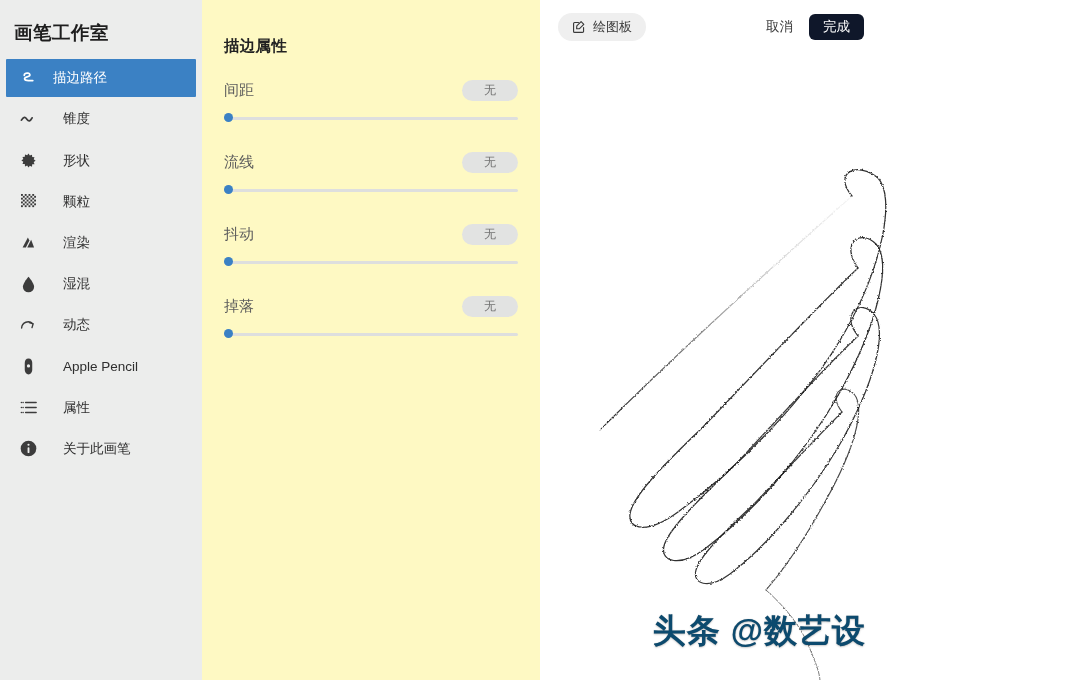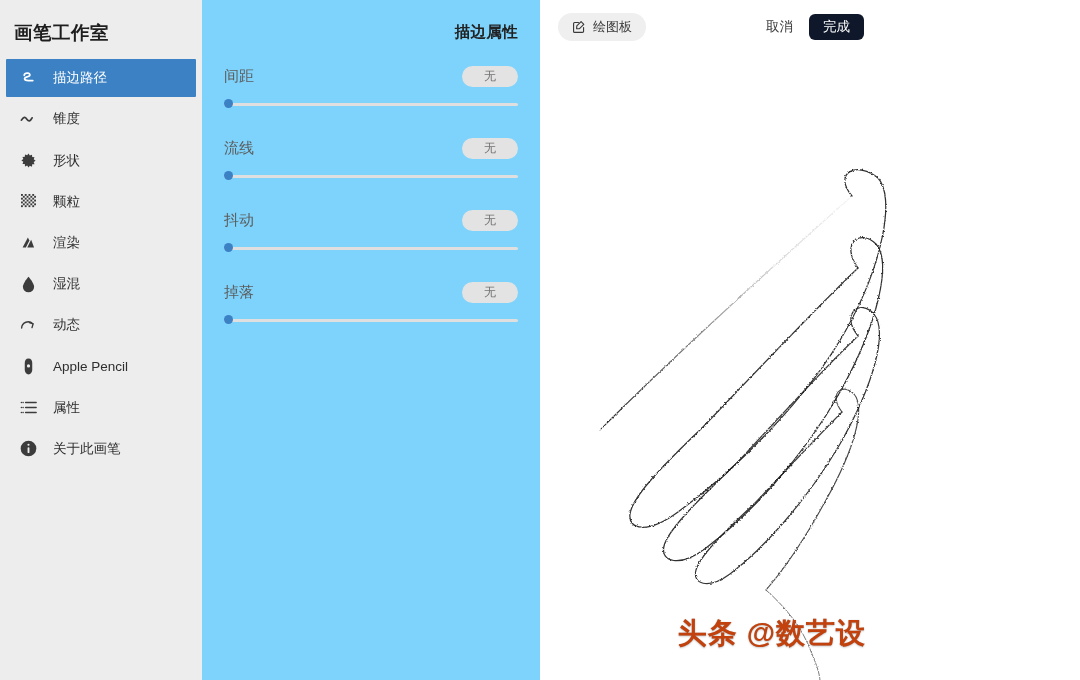--- a/index.html
+++ b/index.html
@@ -29,21 +29,21 @@
   .nav-list { margin-top: 15px; padding: 0 6px; }
   .nav-item {
     display: flex;
     align-items: center;
     height: 38px;
     border-radius: 1px;
     padding-left: 11px;
     margin-bottom: 3px;
     cursor: default;
   }
-  .nav-item + .nav-item { margin-top: 3.2px; }
+  .nav-item + .nav-item { margin-top: 3.2px; gap: 10px; }
   .nav-item.active { background: #3B81C4; }
   .nav-icon {
     width: 22px; height: 22px;
     display: flex; align-items: center; justify-content: center;
     flex: 0 0 22px;
     color: #3C3C3C;
   }
   .nav-item.active .nav-icon { color: #ffffff; }
   .nav-icon svg { display: block; }
   .nav-label {
@@ -51,24 +51,23 @@
     font-size: 13.5px;
     color: #2f2f2f;
     white-space: nowrap;
   }
   .nav-item.active .nav-label { color: #ffffff; }
 
   
   .props {
     width: 338px; height: 680px;
     flex: 0 0 338px;
-    background: #7dd3fc;
-    padding: 22px 22px 0 22px;
+    background: #fef9c3;
+    padding: 36px 22px 0 22px;
     position: relative;
-    text-align: right;
   }
   .props-title {
     font-size: 15.5px;
     font-weight: bold;
     color: #222;
     margin-bottom: 22px;
     letter-spacing: 0.3px;
   }
   .slider-row { margin-bottom: 28px; position: relative; }
   .slider-head {
@@ -159,23 +158,23 @@
   .stroke-art {
     position: absolute;
     left: 0; top: 0;
     width: 540px; height: 680px;
     pointer-events: none;
   }
   .watermark {
     position: absolute;
     right: 14px;
     bottom: 26px;
-    font-size: 29px;
+    font-size: 33px;
     font-weight: bold;
-    color: #c2410c;
+    color: #0c4a6e;
     letter-spacing: 1px;
     text-shadow:
       0 0 1px rgba(0,0,0,0.28),
       0 1px 2px rgba(0,0,0,0.20);
     white-space: nowrap;
   }
 </style>
 </head>
 <body>
 

